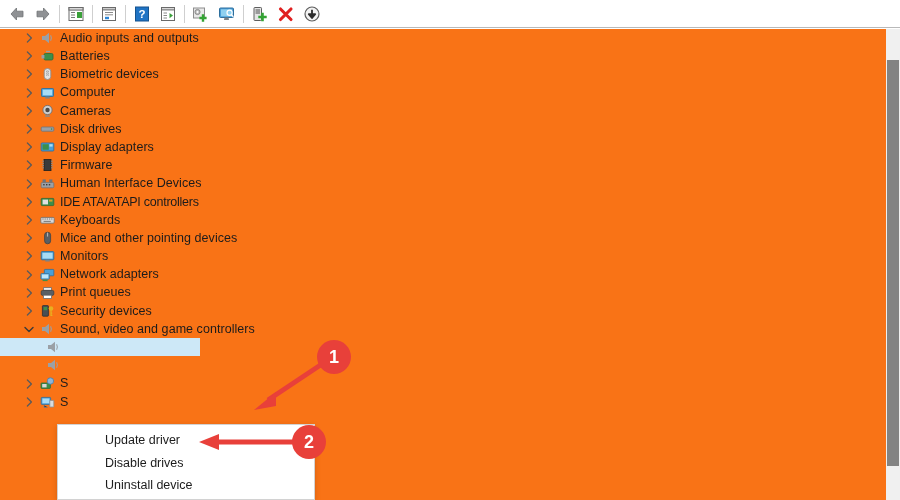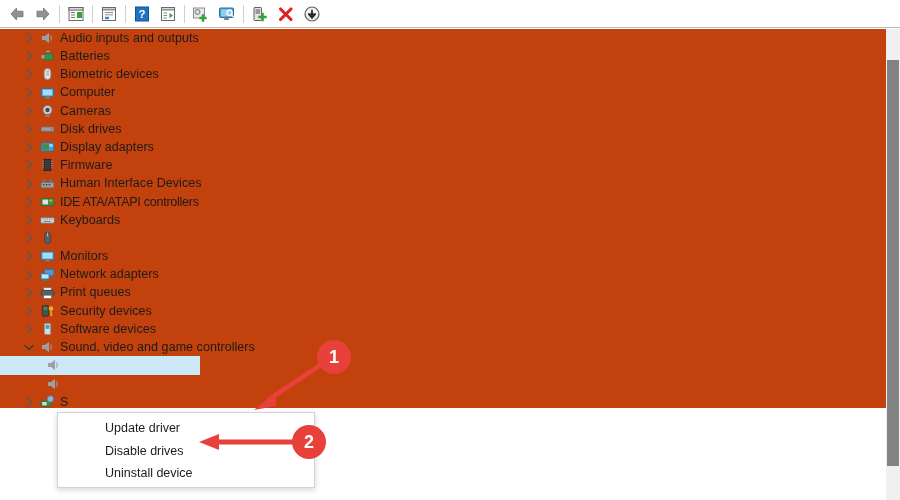--- a/index.html
+++ b/index.html
@@ -48,22 +48,22 @@
     margin: 0 3px;
     flex: 0 0 auto;
   }
 
   
   #tree {
     position: absolute;
     left: 0;
     top: 29px;
     width: 886px;
-    height: 379px;
-    background: #c2410c;
+    height: 471px;
+    background: #f97316;
     overflow: hidden;
   }
   .row {
     position: relative;
     height: 18.2px;
     display: flex;
     align-items: center;
     padding-left: 22px;
     box-sizing: border-box;
     white-space: nowrap;
@@ -119,21 +119,21 @@
     top: 31px;
     width: 12px;
     height: 406px;
     background: #838383;
   }
 
   
   #ctxmenu {
     position: absolute;
     left: 57px;
-    top: 412px;
+    top: 424px;
     width: 258px;
     background: #ffffff;
     border: 1px solid #d2d2d2;
     box-shadow: 0 2px 6px rgba(0,0,0,0.16);
     padding: 4px 0 2px 0;
     box-sizing: border-box;
   }
   .mi {
     height: 22.6px;
     display: flex;
@@ -461,20 +461,21 @@
         <svg width="7" height="10" viewBox="0 0 7 10">
             <path d="M1.4 1 L5.4 5 L1.4 9" stroke="#5a5a5a" stroke-width="1.3" fill="none" stroke-linecap="round" stroke-linejoin="round"></path>
           </svg>
       </span>
       <span class="ricon">
         <svg width="15" height="14" viewBox="0 0 15 14">
             <rect x="4.6" y="1.2" width="6" height="11.6" rx="3" fill="#5a5f64" stroke="#3d4145" stroke-width="0.8"></rect>
             <line x1="7.6" y1="1.6" x2="7.6" y2="5.6" stroke="#d0d0d0" stroke-width="0.8"></line>
           </svg>
       </span>
+      <span class="rlabel">Mice and other pointing devices</span>
     </div>
 
     <div class="row">
       <span class="chev">
         <svg width="7" height="10" viewBox="0 0 7 10">
             <path d="M1.4 1 L5.4 5 L1.4 9" stroke="#5a5a5a" stroke-width="1.3" fill="none" stroke-linecap="round" stroke-linejoin="round"></path>
           </svg>
       </span>
       <span class="ricon">
         <svg width="15" height="14" viewBox="0 0 15 14">
@@ -531,34 +532,20 @@
             <rect x="2.4" y="1.6" width="6" height="10.6" rx="0.7" fill="#4a4f54" stroke="#2c3034" stroke-width="0.8"></rect>
             <rect x="3.6" y="3" width="3.6" height="3.2" fill="#3c8f4b"></rect>
             <circle cx="11" cy="4.6" r="2.3" fill="#e8b020"></circle>
             <path d="M11 6.6 L11 11.4 L12.4 11.4 M11 9.2 L12.2 9.2" stroke="#e8b020" stroke-width="1.3" fill="none"></path>
           </svg>
       </span>
       <span class="rlabel">Security devices</span>
     </div>
 
 
-    <div class="row">
-      <span class="chev">
-        <svg width="7" height="10" viewBox="0 0 7 10">
-            <path d="M1.4 1 L5.4 5 L1.4 9" stroke="#5a5a5a" stroke-width="1.3" fill="none" stroke-linecap="round" stroke-linejoin="round"></path>
-          </svg>
-      </span>
-      <span class="ricon">
-        <svg width="15" height="14" viewBox="0 0 15 14">
-            <rect x="4.4" y="1.4" width="6.2" height="11" rx="0.8" fill="#d8dcdf" stroke="#8a8f94" stroke-width="0.8"></rect>
-            <rect x="5.6" y="2.8" width="3.8" height="4" fill="#2fa8c8"></rect>
-          </svg>
-      </span>
-      <span class="rlabel">Software devices</span>
-    </div>
 
     <div class="row">
       <span class="chev">
         <svg width="10" height="7" viewBox="0 0 10 7">
             <path d="M1 1.6 L5 5.4 L9 1.6" stroke="#3a3a3a" stroke-width="1.4" fill="none" stroke-linecap="round" stroke-linejoin="round"></path>
           </svg>
       </span>
       <span class="ricon">
         <svg width="15" height="14" viewBox="0 0 15 14">
             <path d="M2 5 L5 5 L9 1.8 L9 12.2 L5 9 L2 9 Z" fill="#9aa0a6"></path>

